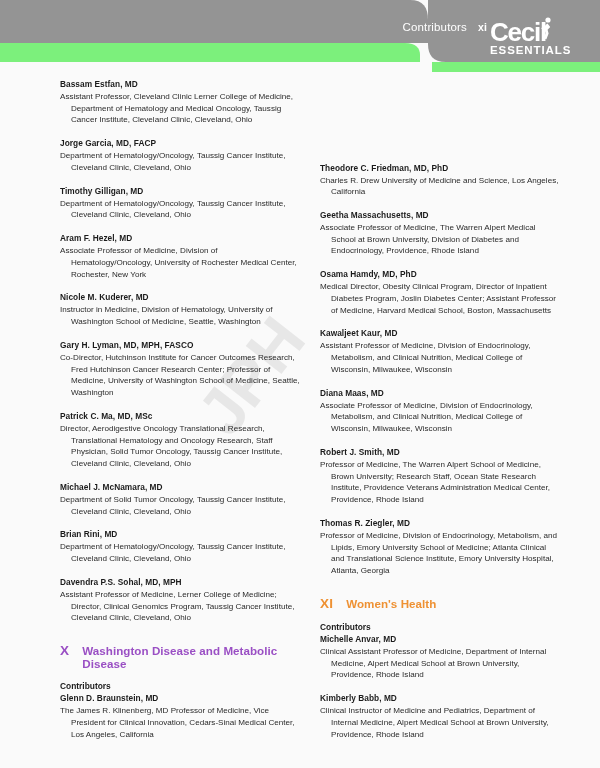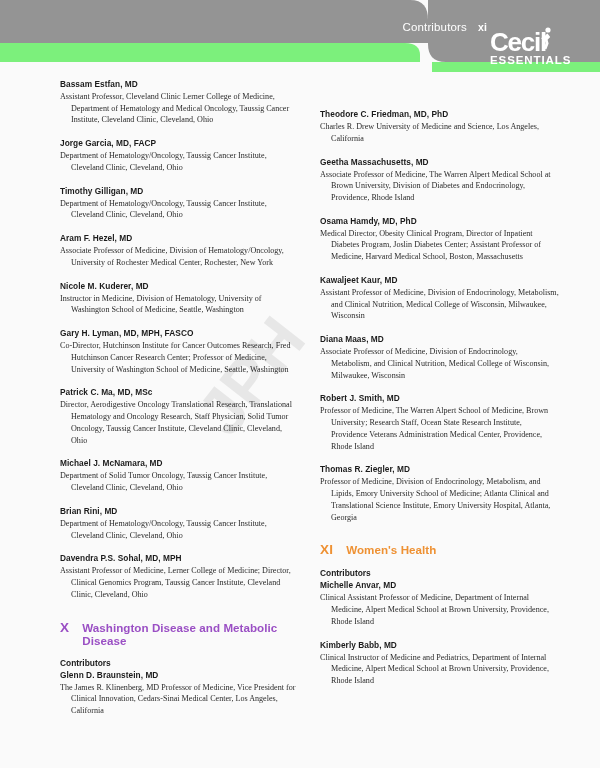--- a/index.html
+++ b/index.html
@@ -38,21 +38,21 @@
     letter-spacing: .15px;
   }
   .hdr-running .folio {
     font-weight: bold;
     font-size: 10.5px;
   }
 
   
   .logo {
     position: absolute;
-    top: 29px;
+    top: 19px;
     left: 490px;
     width: 100px;
     color: #ffffff;
   }
   .logo-word {
     font-size: 26px;
     font-weight: bold;
     letter-spacing: -1.2px;
     line-height: 1;
     position: relative;
@@ -91,37 +91,37 @@
     position: absolute;
     top: 78px;
     left: 0;
     width: 600px;
     height: 690px;
     padding: 0 40px 0 60px;
   }
   .cols {
     display: flex;
     gap: 20px;
-    align-items: center;
+    align-items: flex-end;
   }
   .col { width: 245px; }
 
   
   .entry { margin-bottom: 11px; }
 
   .entry-name {
     font-family: "Liberation Sans", sans-serif;
     font-size: 8.3px;
     font-weight: bold;
     color: #1b1b1b;
     line-height: 1.45;
     letter-spacing: .05px;
   }
   .entry-affil {
-    font-family: Liberation Serif, serif;
+    font-family: Liberation Sans, sans-serif;
     font-size: 8.1px;
     color: #2a2a2a;
     line-height: 1.45;
     padding-left: 11px;
     text-indent: -11px;
     margin-top: 1px;
   }
 
   
   .part {

